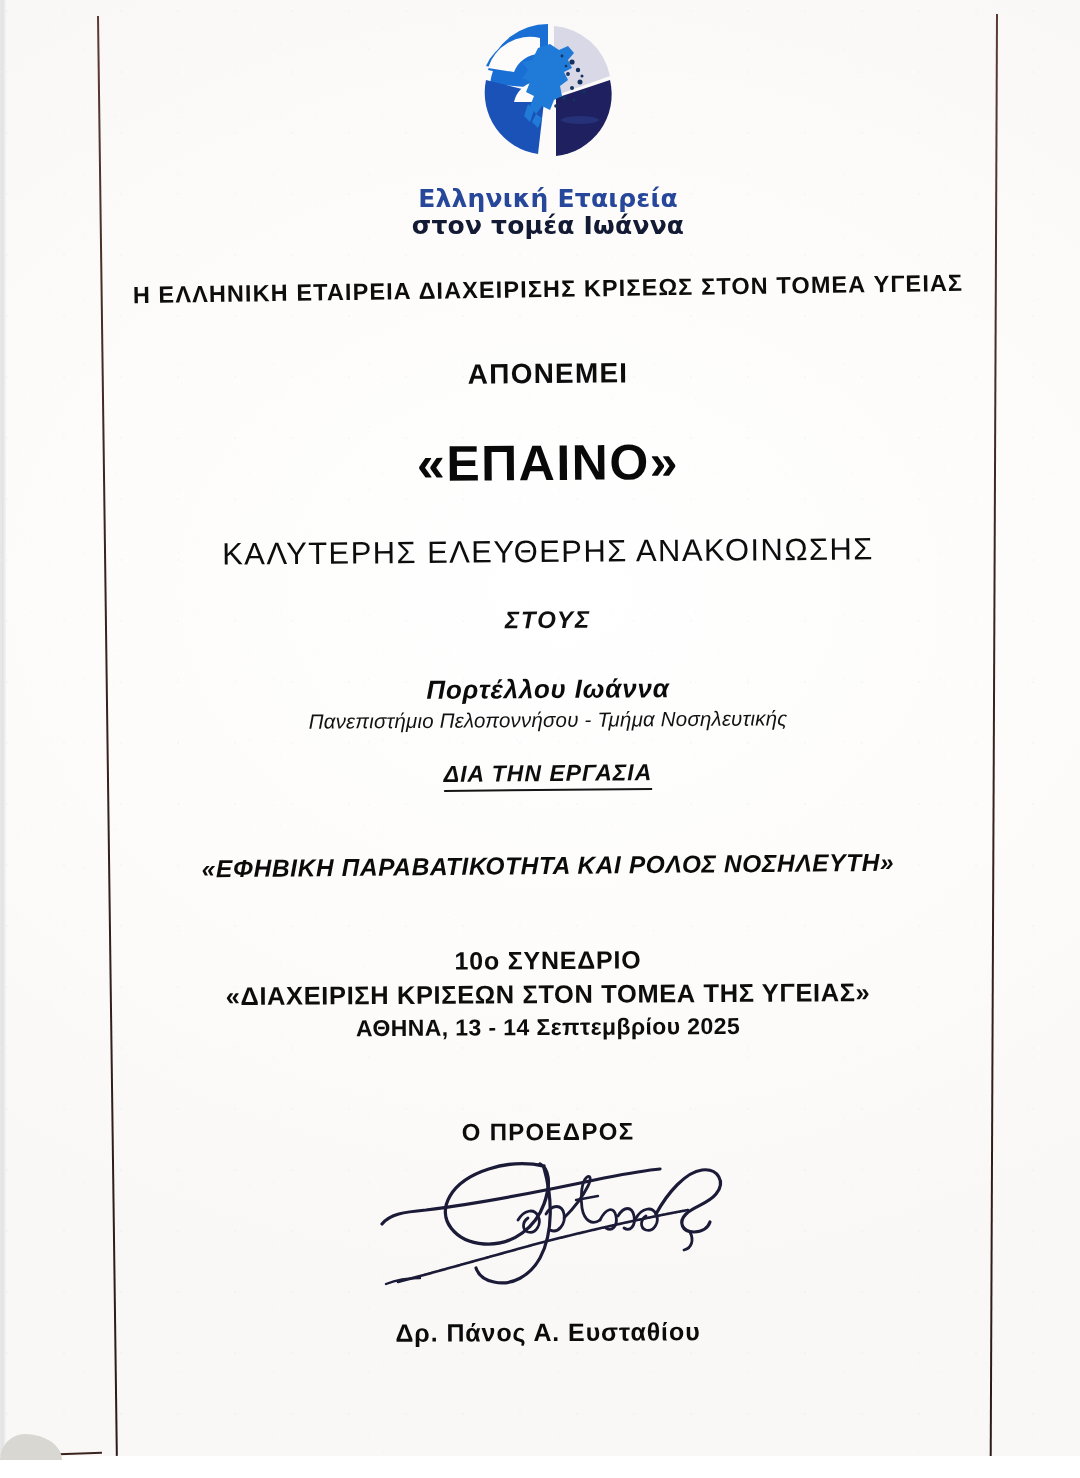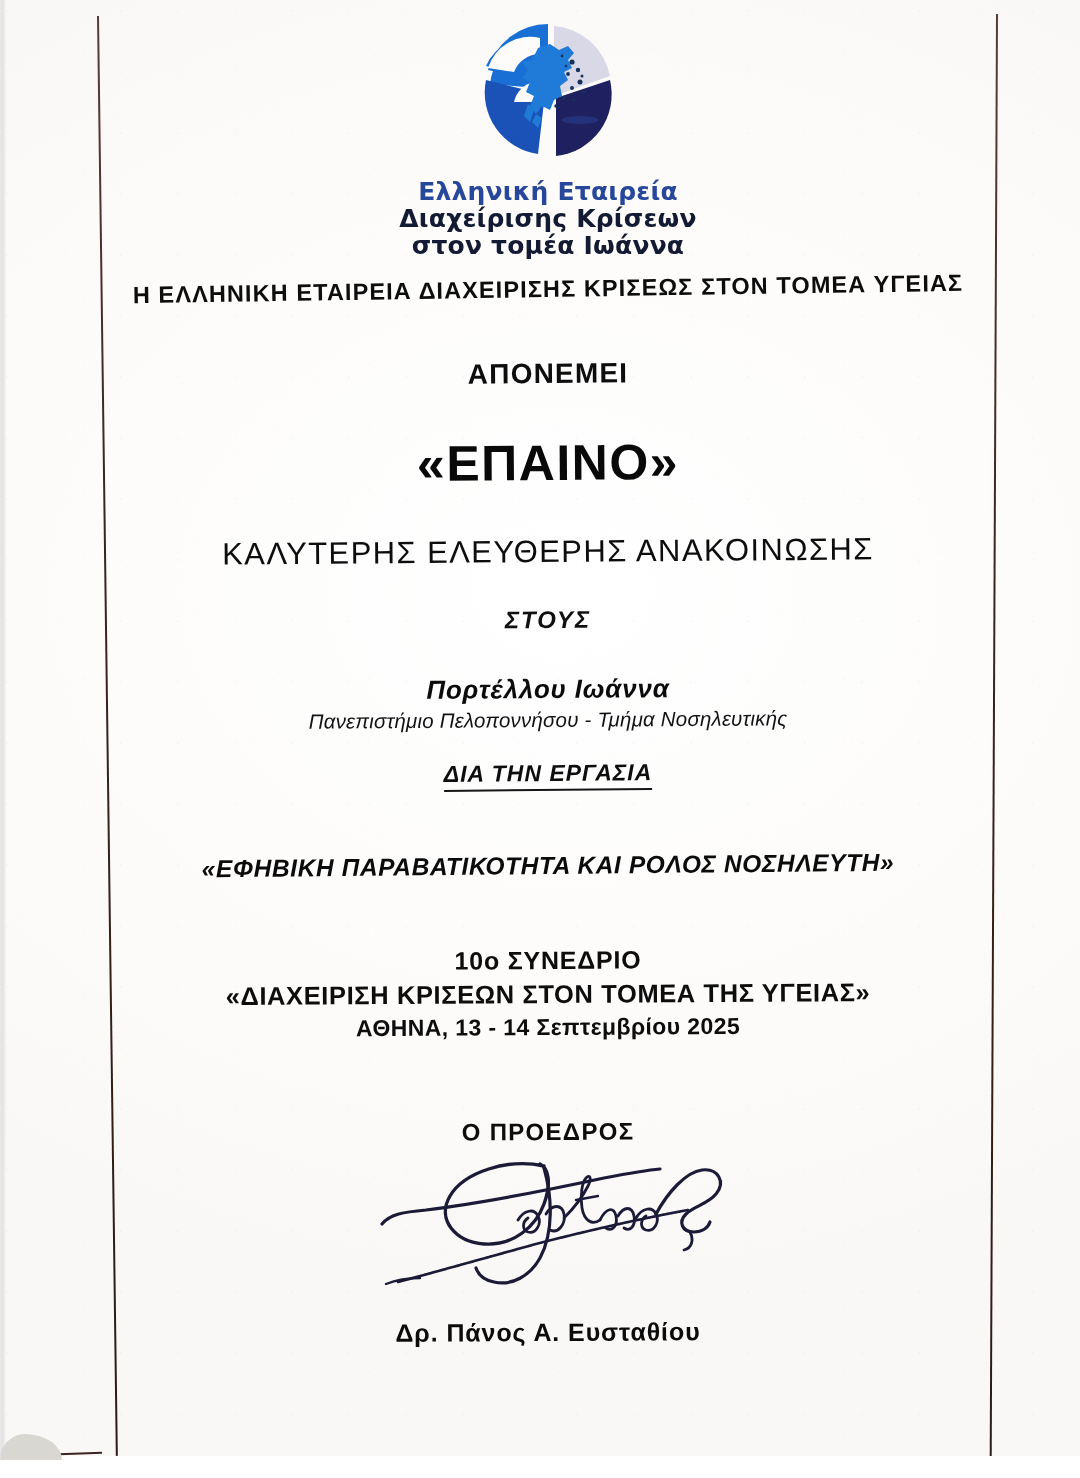--- a/index.html
+++ b/index.html
@@ -97,21 +97,21 @@
     width: 896px;
     text-align: center;
   }
   .logo-mark {
     width: 168px;
     height: 158px;
     margin: 0 auto;
     display: block;
   }
   .logo-text {
-    margin-top: 10px;
+    margin-top: 17px;
     line-height: 1.08;
   }
   .logo-line-1 {
     font-family: "DejaVu Sans", sans-serif;
     font-size: 25px;
     font-weight: bold;
     color: #27479a;
     letter-spacing: .2px;
   }
   .logo-line-2, .logo-line-3 {
@@ -325,21 +325,20 @@
           <circle cx="100" cy="88" r="2.2"></circle>
             <circle cx="110" cy="90" r="1.6"></circle>
           <circle cx="92" cy="96" r="1.8"></circle>
             <circle cx="118" cy="66" r="1.5"></circle>
           <circle cx="98" cy="46" r="1.4"></circle>
             <circle cx="102" cy="56" r="1.3"></circle>
         </g>
       </svg>
       <div class="logo-text">
         <div class="logo-line-1">Ελληνική Εταιρεία</div>
-        <div class="logo-line-2">Διαχείρισης Κρίσεων</div>
         <div class="logo-line-3">στον τομέα Ιωάννα</div>
       </div>
     </div>
 
     <div class="txt org-line">Η ΕΛΛΗΝΙΚΗ ΕΤΑΙΡΕΙΑ ΔΙΑΧΕΙΡΙΣΗΣ ΚΡΙΣΕΩΣ ΣΤΟΝ ΤΟΜΕΑ ΥΓΕΙΑΣ</div>
 
     <div class="txt award-verb">ΑΠΟΝΕΜΕΙ</div>
 
     <div class="txt award-title">«ΕΠΑΙΝΟ»</div>
 

